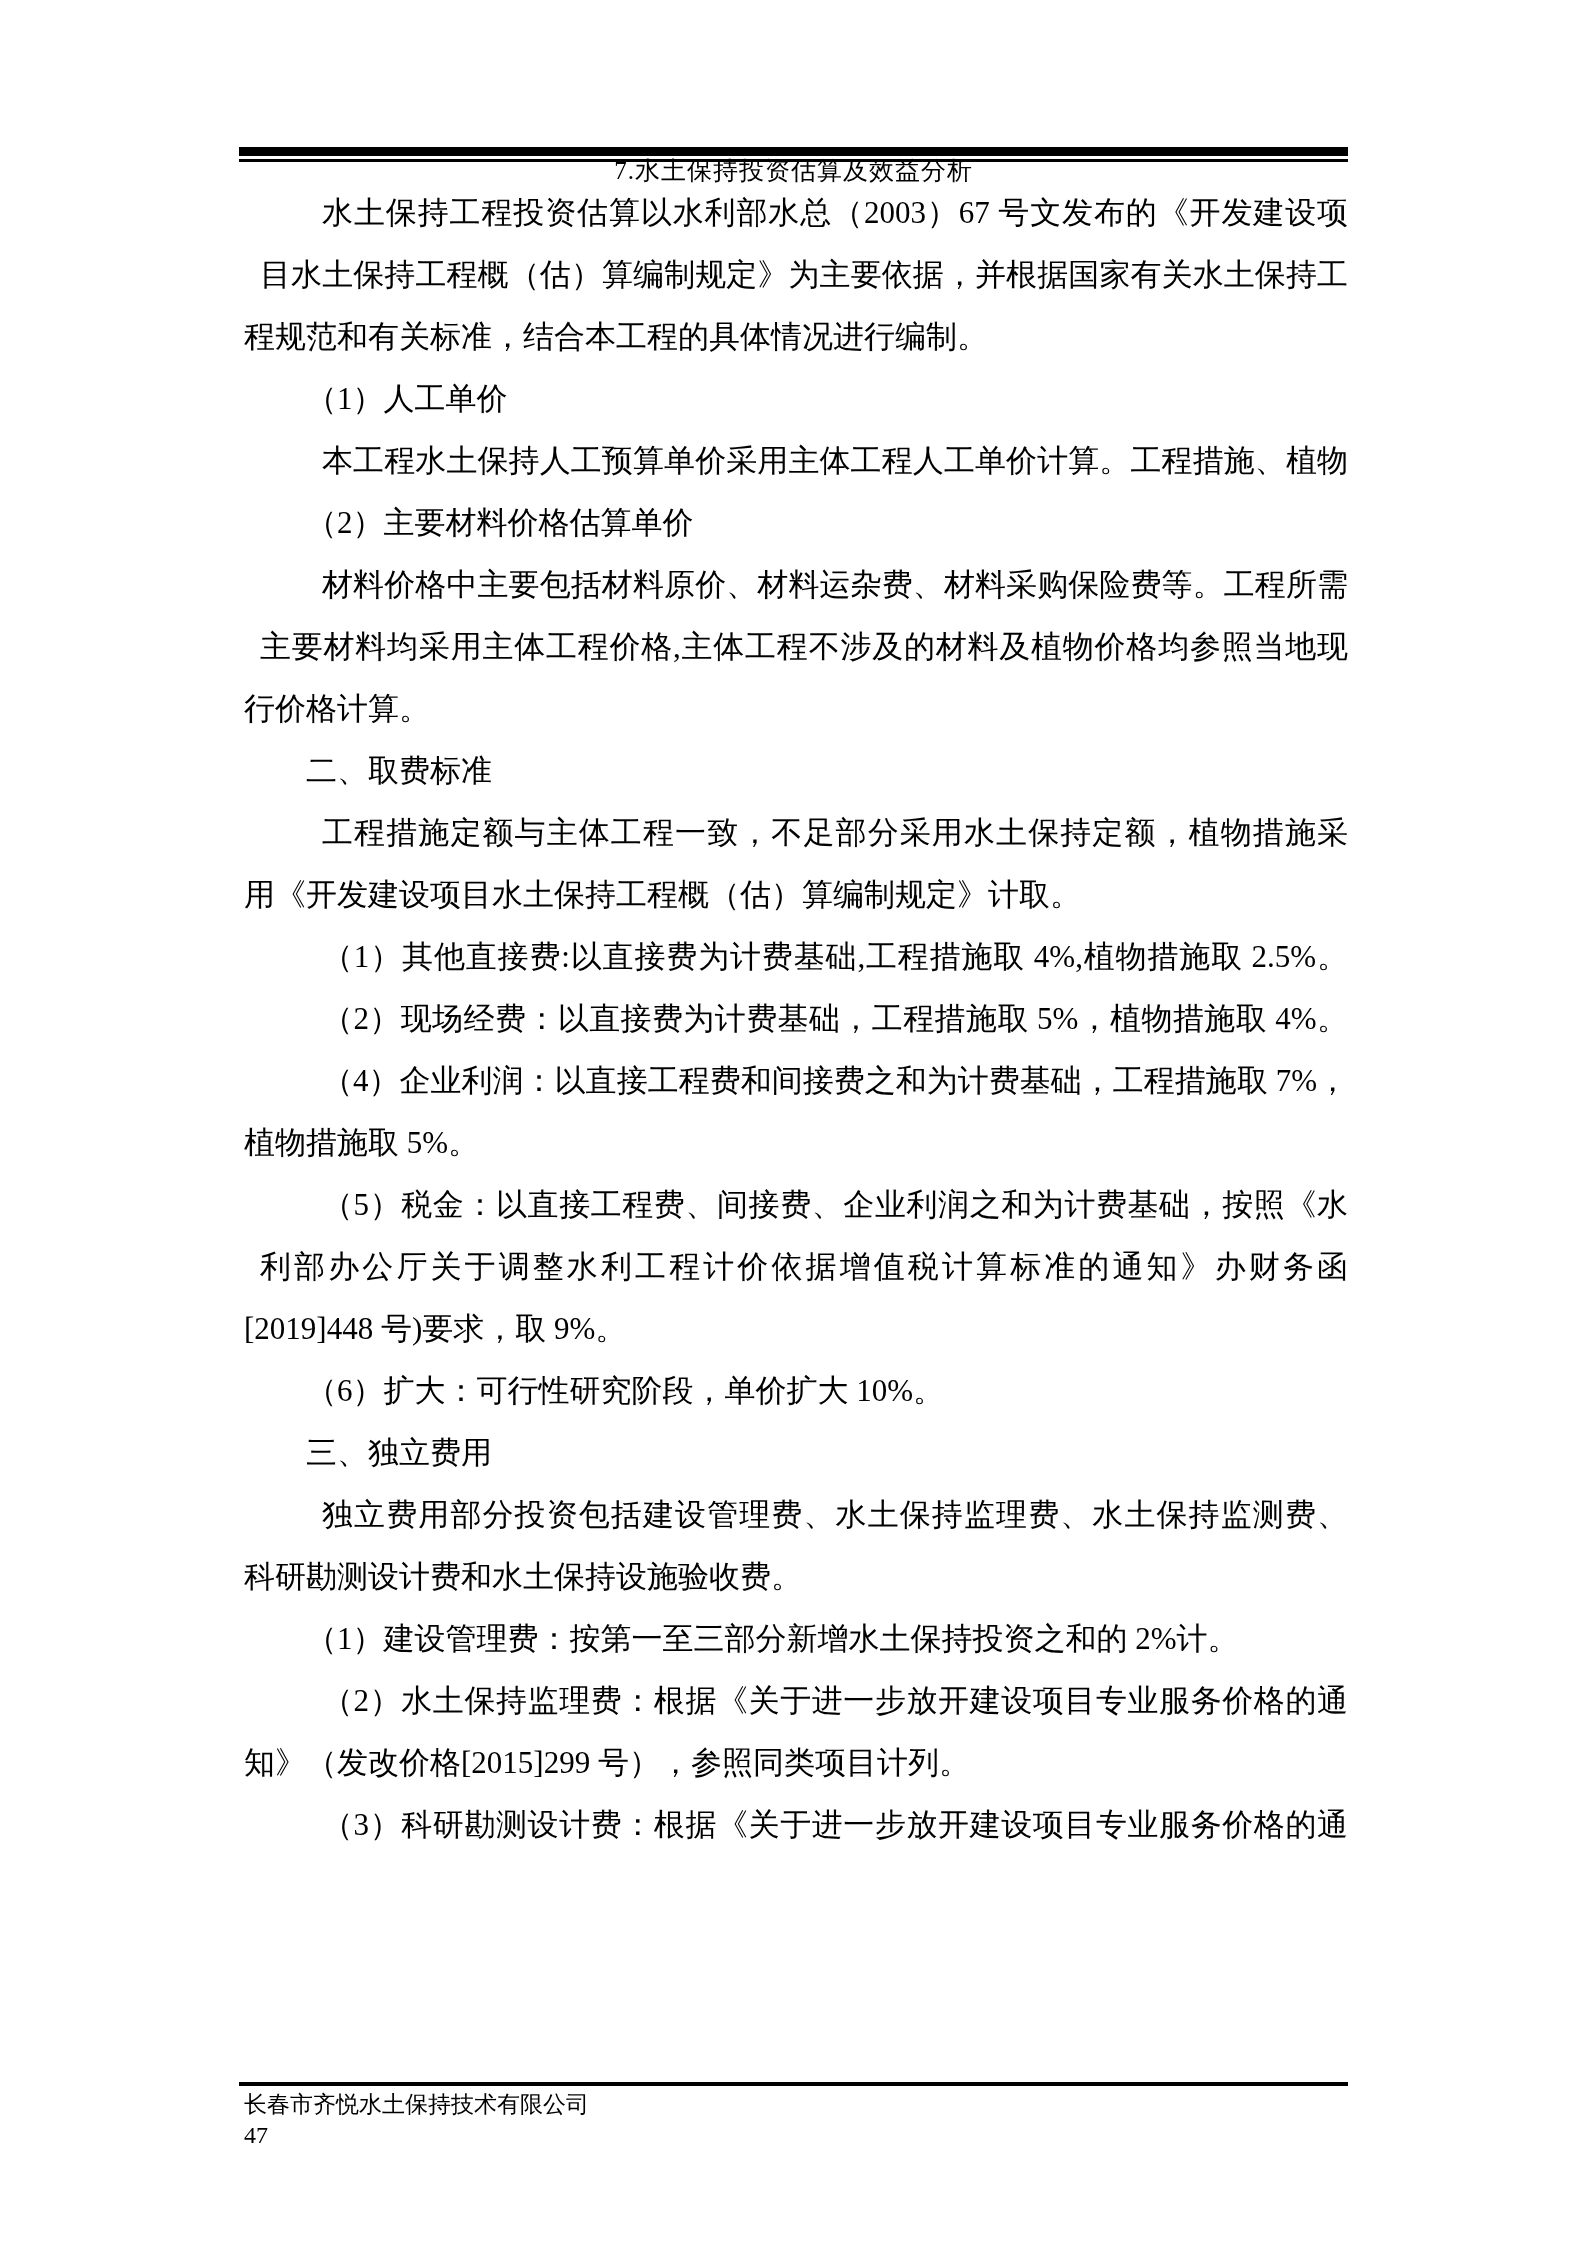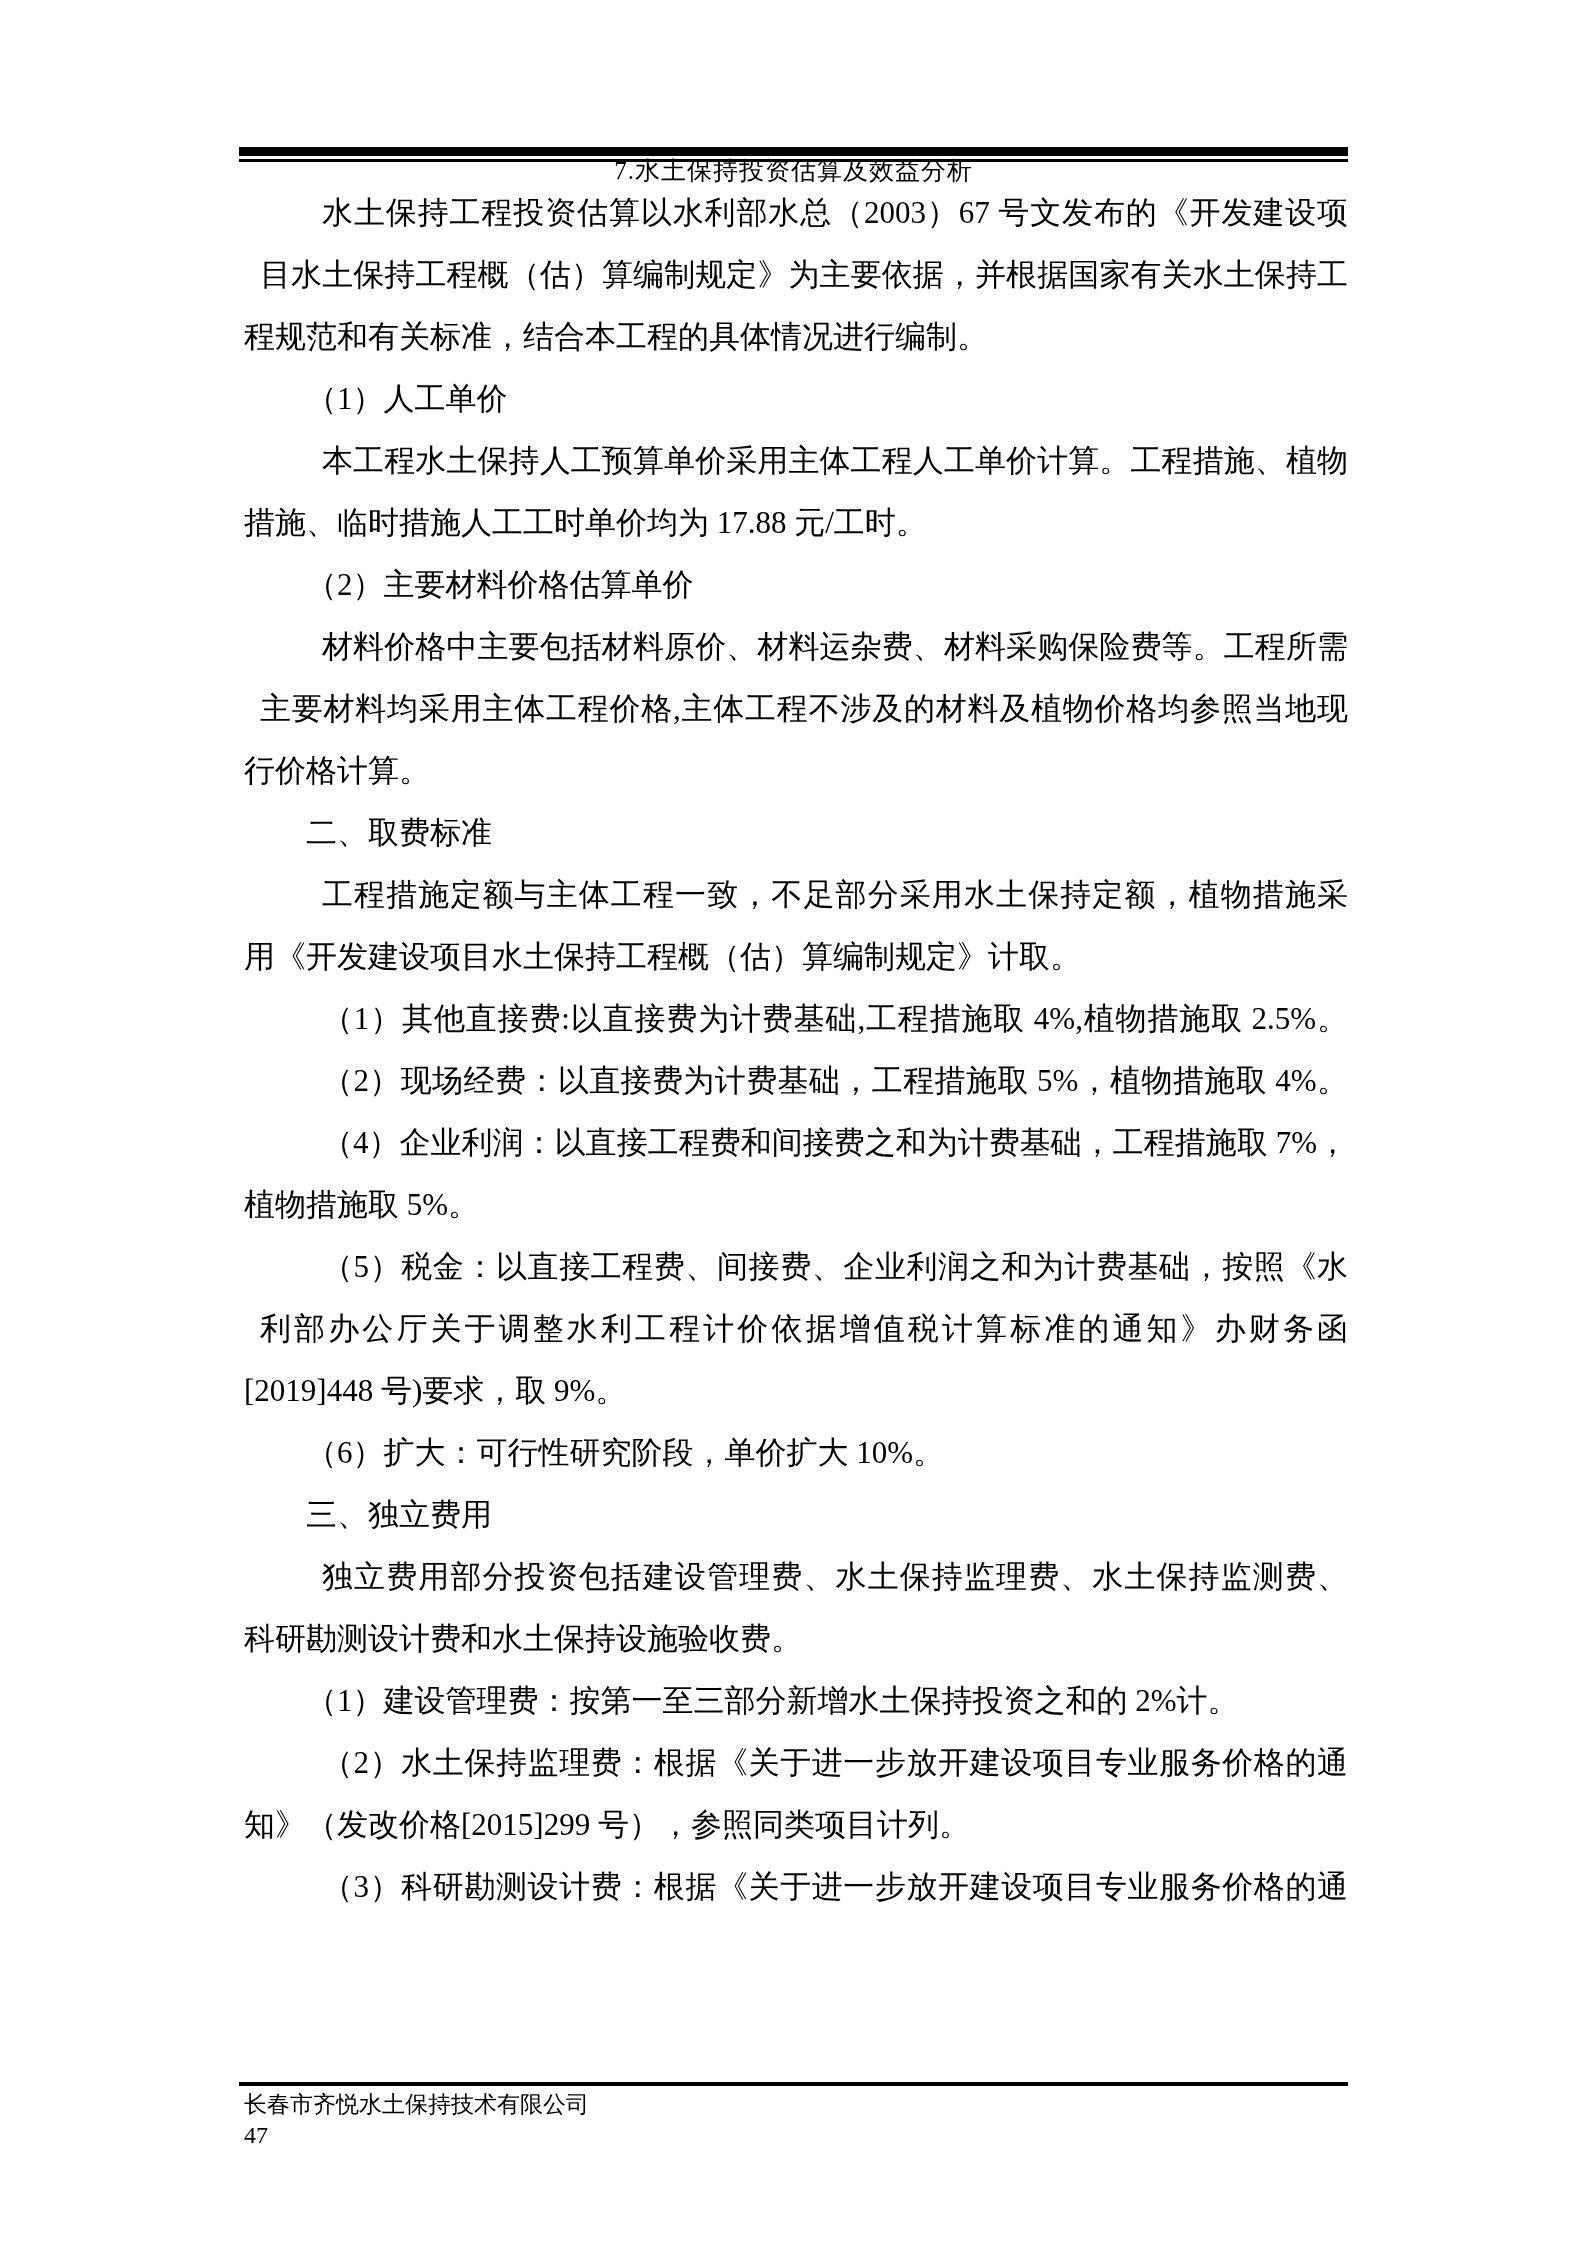--- a/index.html
+++ b/index.html
@@ -93,21 +93,20 @@
 
   <div class="rule rule-thick"></div>
   <div class="rule rule-thin"></div>
 
   <div class="body-text">
       <div class="line indent fill">水土保持工程投资估算以水利部水总（2003）67 号文发布的《开发建设项</div>
       <div class="line fill">目水土保持工程概（估）算编制规定》为主要依据，并根据国家有关水土保持工</div>
       <div class="line">程规范和有关标准，结合本工程的具体情况进行编制。</div>
       <div class="line indent">（1）人工单价</div>
       <div class="line indent fill">本工程水土保持人工预算单价采用主体工程人工单价计算。工程措施、植物</div>
-      <div class="line">措施、临时措施人工工时单价均为 17.88 元/工时。</div>
       <div class="line indent">（2）主要材料价格估算单价</div>
       <div class="line indent fill">材料价格中主要包括材料原价、材料运杂费、材料采购保险费等。工程所需</div>
       <div class="line fill">主要材料均采用主体工程价格,主体工程不涉及的材料及植物价格均参照当地现</div>
       <div class="line">行价格计算。</div>
       <div class="line indent">二、取费标准</div>
       <div class="line indent fill">工程措施定额与主体工程一致，不足部分采用水土保持定额，植物措施采</div>
       <div class="line">用《开发建设项目水土保持工程概（估）算编制规定》计取。</div>
       <div class="line indent fill">（1）其他直接费:以直接费为计费基础,工程措施取 4%,植物措施取 2.5%。</div>
       <div class="line indent fill">（2）现场经费：以直接费为计费基础，工程措施取 5%，植物措施取 4%。</div>
       <div class="line indent fill">（4）企业利润：以直接工程费和间接费之和为计费基础，工程措施取 7%，</div>

